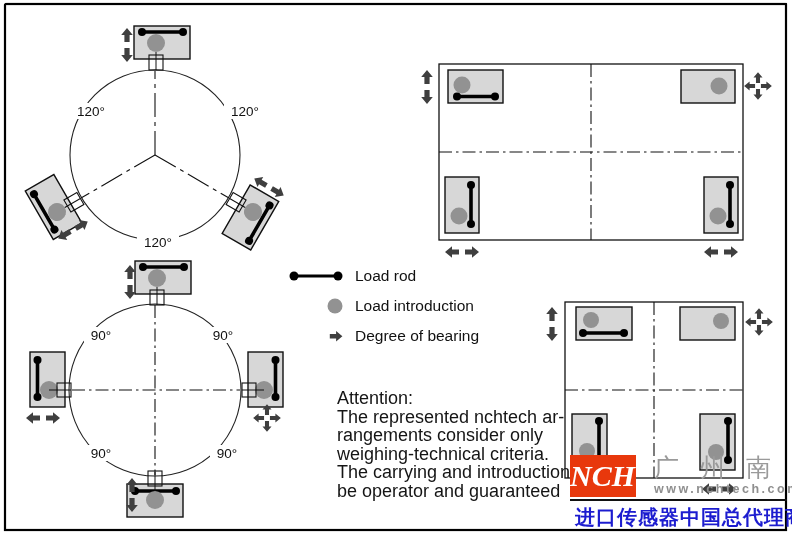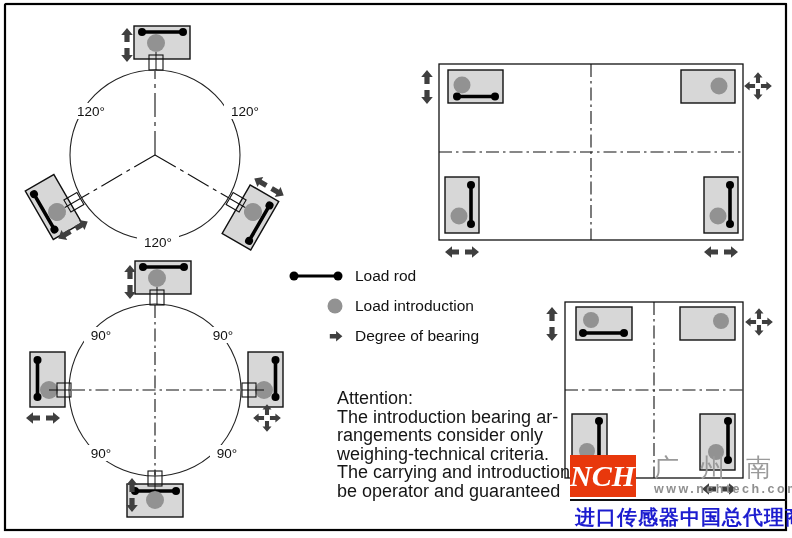--- a/index.html
+++ b/index.html
@@ -253,21 +253,21 @@
         <svg width="16" height="14" viewBox="0 0 16 14">
           <path d="M1,4.5 L8,4.5 L8,1.2 L15,7 L8,12.8 L8,9.5 L1,9.5 Z" fill="#3f3f3f" transform="scale(0.9) translate(1,1)"></path>
         </svg>
       </span>
       <span class="legend-label">Degree of bearing</span>
     </div>
   </div>
 
   <div class="attention">
     <div>Attention:</div>
-    <div>The introduction bearing ar-</div>
+    <div>The represented nchtech ar-</div>
     <div>rangements consider only</div>
     <div>weighing-technical criteria.</div>
     <div>The carrying and introduction</div>
     <div>be operator and guaranteed</div>
   </div>
 
   <div class="logo-box">
     <span>NCH</span>
   </div>
   <div class="logo-company">广 州 南 创</div>

